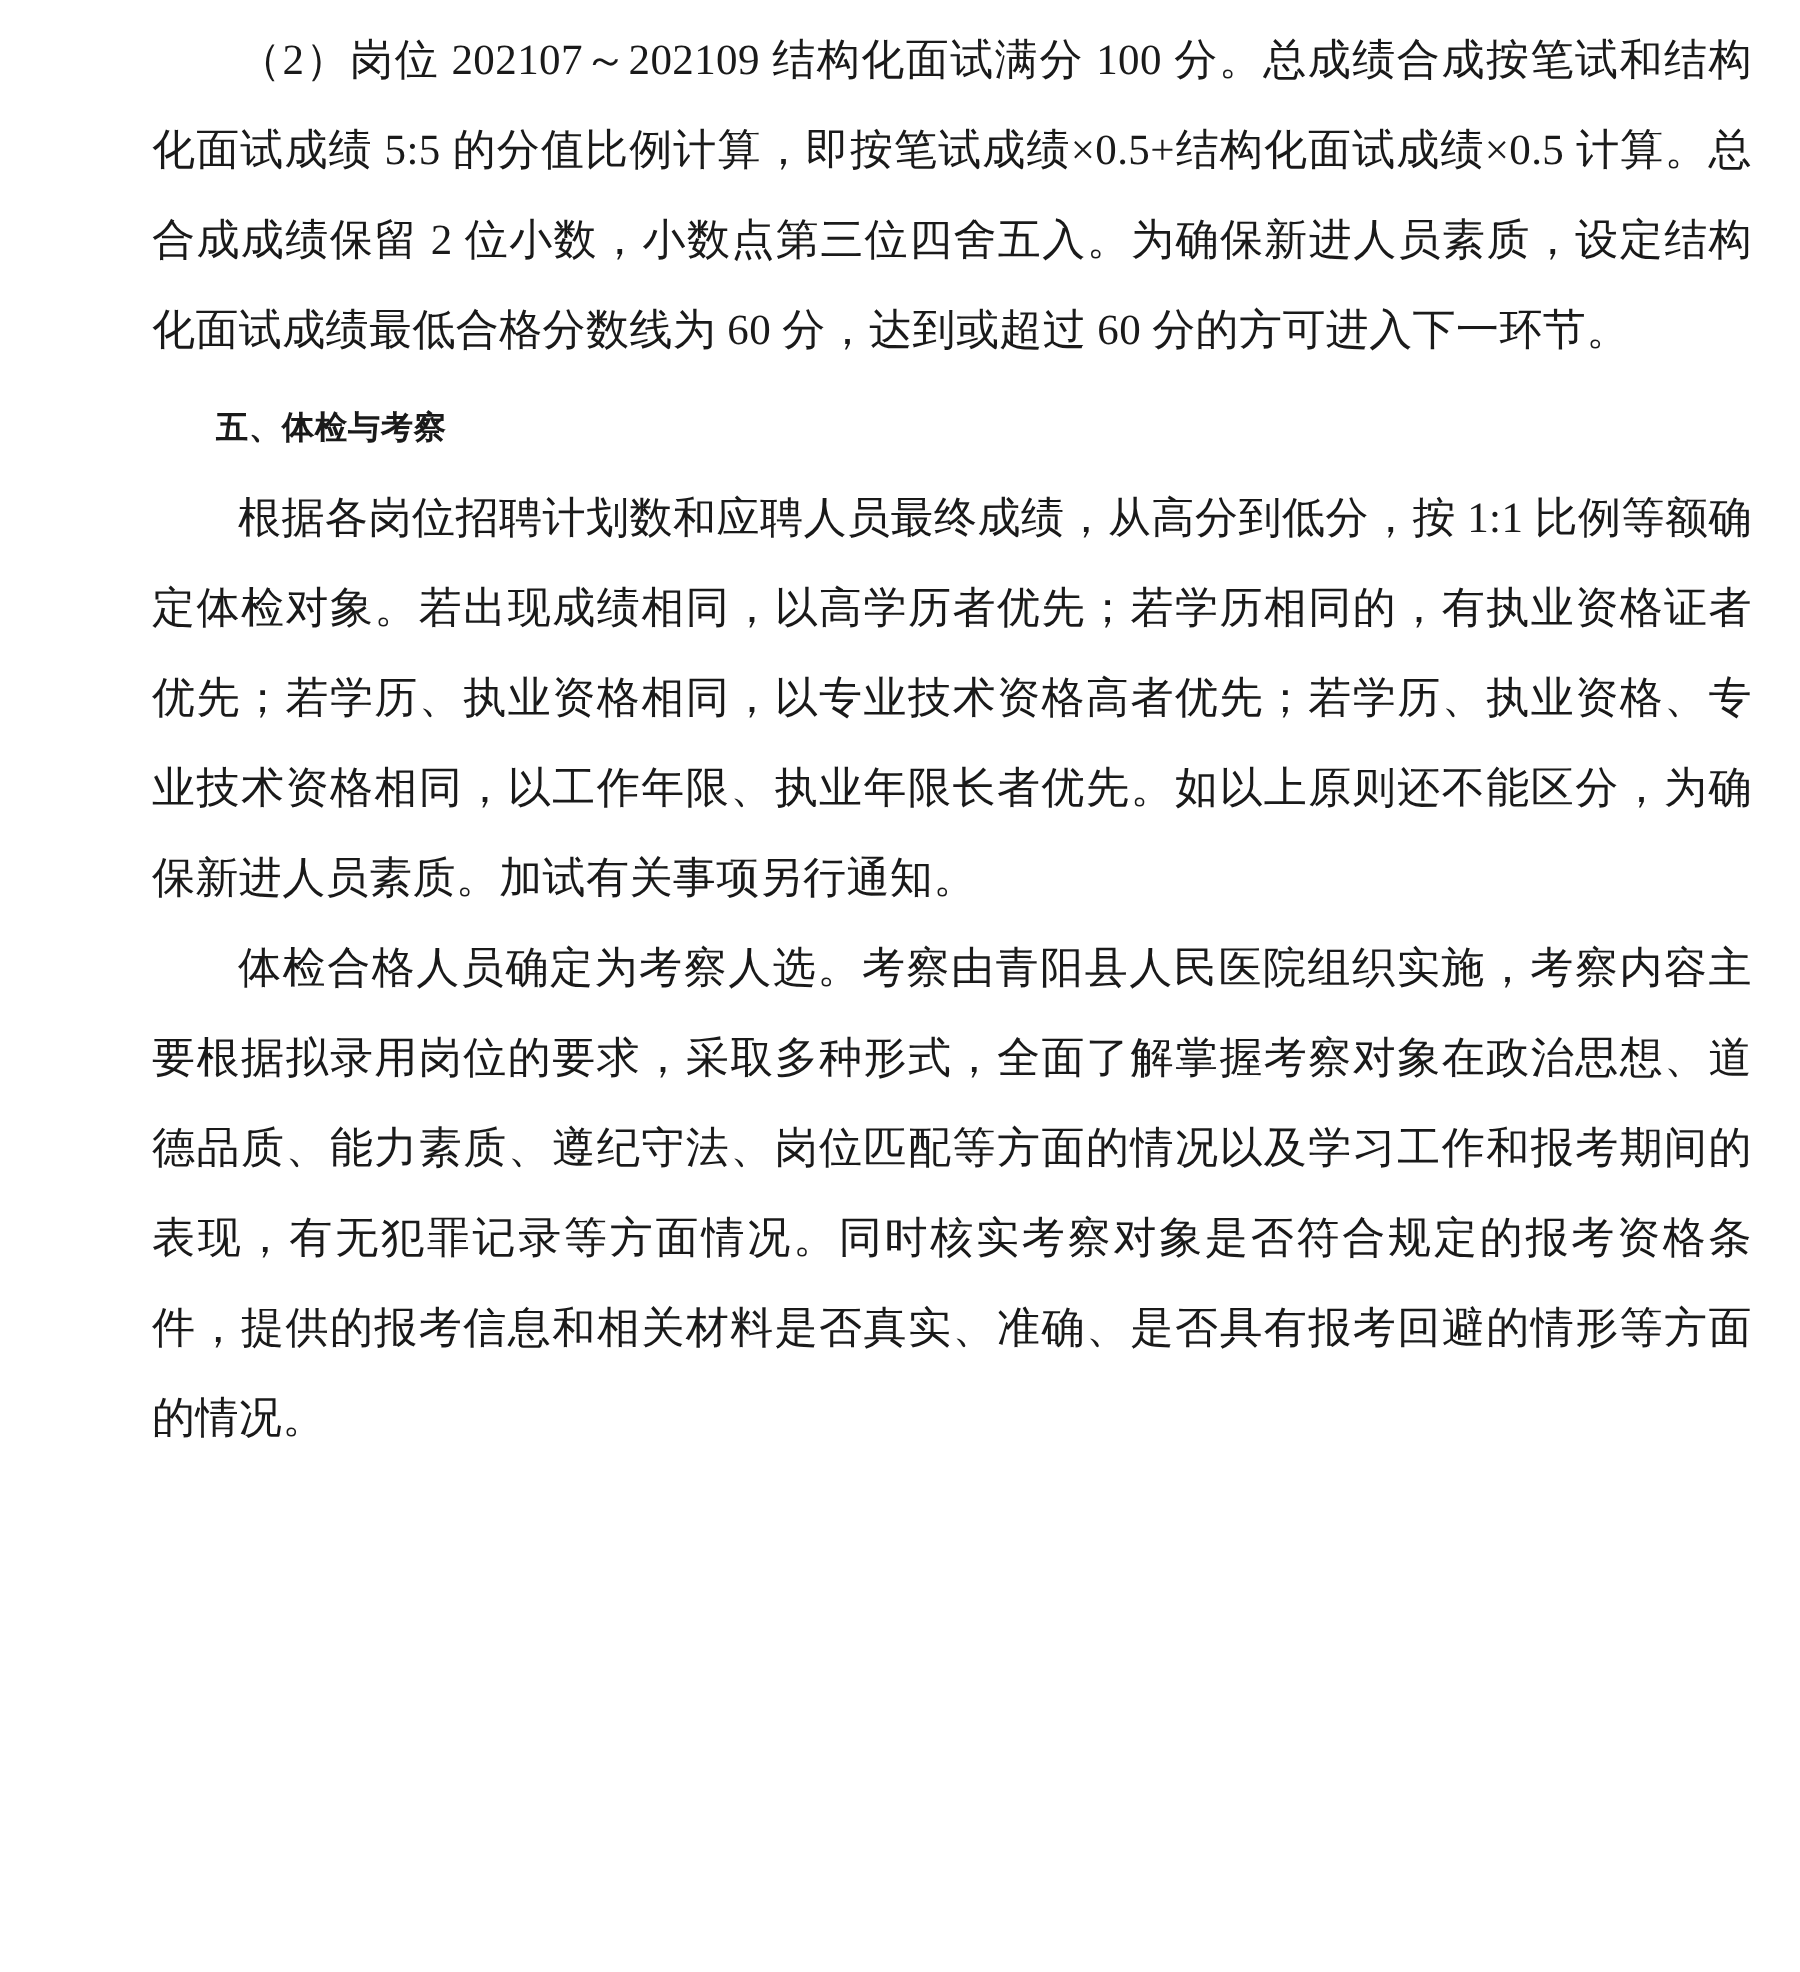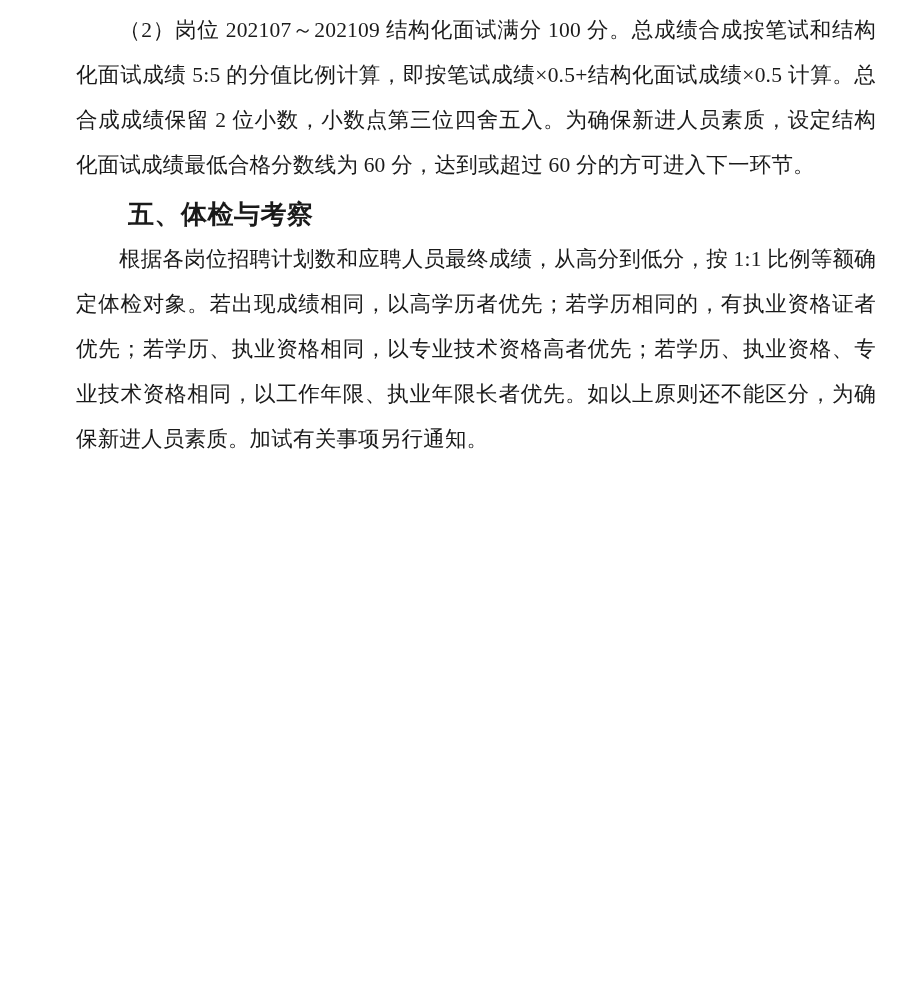--- a/index.html
+++ b/index.html
@@ -26,21 +26,21 @@
     line-height: 45px;
     text-align: justify;
     text-justify: inter-ideograph;
     margin: 0;
     letter-spacing: 0.2px;
   }
   .indent {
     text-indent: 2em;
   }
   .heading {
-    font-size: 26px;
+    font-size: 16px;
     line-height: 45px;
     font-weight: bold;
     margin: 0;
     text-indent: 2em;
     letter-spacing: 0.5px;
   }
   .spacer-sm { height: 4px; }
 </style>
 </head>
 <body>
@@ -49,14 +49,15 @@
 
   <p class="para indent">（2）岗位 202107～202109 结构化面试满分 100 分。总成绩合成按笔试和结构化面试成绩 5:5 的分值比例计算，即按笔试成绩×0.5+结构化面试成绩×0.5 计算。总合成成绩保留 2 位小数，小数点第三位四舍五入。为确保新进人员素质，设定结构化面试成绩最低合格分数线为 60 分，达到或超过 60 分的方可进入下一环节。</p>
 
   <div class="spacer-sm"></div>
 
   <h2 class="heading">五、体检与考察</h2>
 
   <p class="para indent">根据各岗位招聘计划数和应聘人员最终成绩，从高分到低分，按 1:1 比例等额确定体检对象。若出现成绩相同，以高学历者优先；若学历相同的，有执业资格证者优先；若学历、执业资格相同，以专业技术资格高者优先；若学历、执业资格、专业技术资格相同，以工作年限、执业年限长者优先。如以上原则还不能区分，为确保新进人员素质。加试有关事项另行通知。</p>
 
 
+  <p class="para indent">体检合格人员确定为考察人选。考察由青阳县人民医院组织实施，考察内容主要根据拟录用岗位的要求，采取多种形式，全面了解掌握考察对象在政治思想、道德品质、能力素质、遵纪守法、岗位匹配等方面的情况以及学习工作和报考期间的表现，有无犯罪记录等方面情况。同时核实考察对象是否符合规定的报考资格条件，提供的报考信息和相关材料是否真实、准确、是否具有报考回避的情形等方面的情况。</p>
 
 </div>
 
 </body></html>

